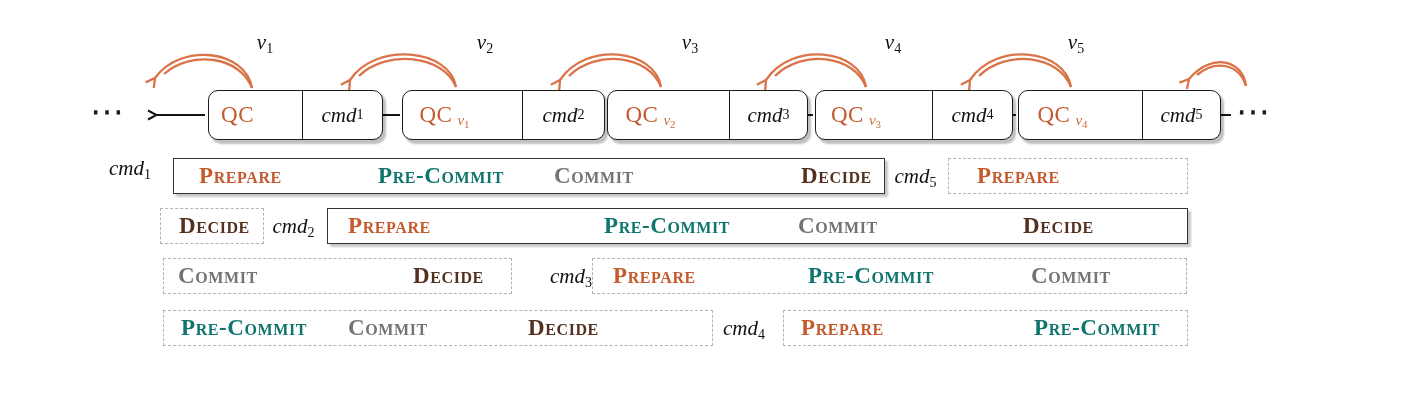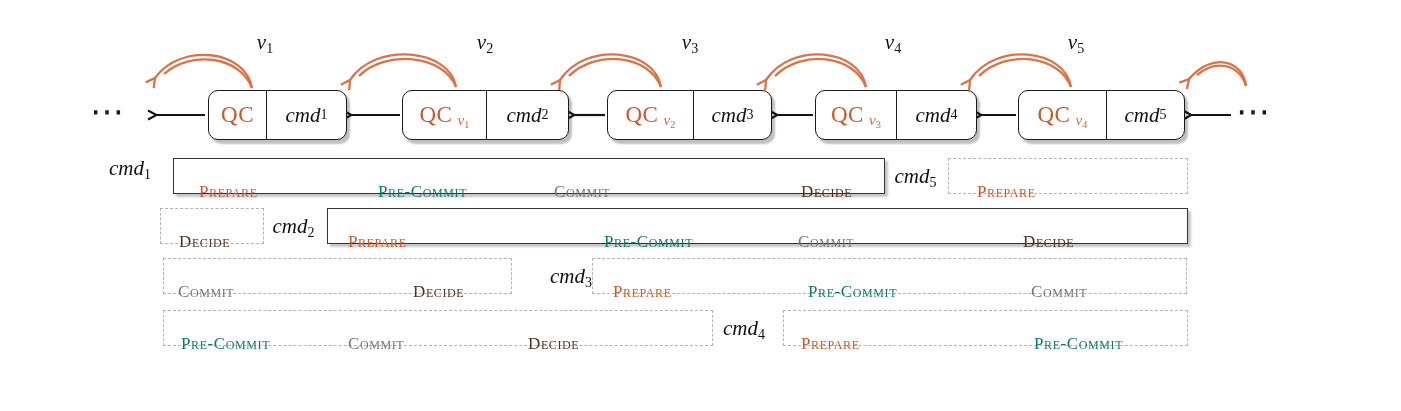--- a/index.html
+++ b/index.html
@@ -4,36 +4,36 @@
 <style>
   html,body { margin:0; padding:0; background:#ffffff; }
   .fig { position:relative; width:1401px; height:411px; background:#fff;
          font-family:"Liberation Serif", serif; overflow:hidden; }
 
   
   .arrows-svg { position:absolute; left:0; top:0; z-index:1; }
   .dots { position:absolute; top:94px; font-size:34px; line-height:36px; color:#1a1a1a; z-index:2; }
   .block { position:absolute; top:90px; height:50px; display:flex; align-items:stretch;
            background:#fff; border:1.5px solid #1b1b1b; border-radius:10px;
-           box-shadow:3px 3.5px 2px rgba(0,0,0,0.25); z-index:3; box-sizing:border-box; }
+           box-shadow:3px 3.5px 2px rgba(0,0,0,0.25); z-index:3; box-sizing:border-box;gap:36px; }
   .cell { display:flex; align-items:center; justify-content:center; box-sizing:border-box; }
   .cell.cmd { border-left:1.4px solid #1b1b1b; }
   .qc-text { font-size:23px; color:#c45a2f; letter-spacing:0.5px; }
   .qc-sub { font-size:15px; font-style:italic; color:#ce6b3b; margin-left:5px; margin-top:12px; }
   .qc-sub sub { font-size:11px; font-style:normal; vertical-align:-3px; }
   .cmd-word, .row-word, .v-letter { font-style:italic; font-size:21px; color:#111; }
   .cmd-idx, .row-idx, .v-idx { font-size:14px; font-style:normal; color:#111; vertical-align:-4px; }
   .vlabel { position:absolute; top:30px; width:44px; text-align:center; z-index:2; }
 
   
   .pbox { position:absolute; height:36px; box-sizing:border-box; background:#fff; }
   .pbox.solid { border:1.8px solid #333; box-shadow:2.5px 3px 2px rgba(0,0,0,0.22); }
   .pbox.dashed { border:1.6px dashed #b3b3b3; background:transparent; }
   .ph { position:absolute; top:50%; transform:translateY(-50%); white-space:nowrap;
-        font-weight:400; font-variant:small-caps; font-size:17px; letter-spacing:0.6px;margin-top:16px; }
+        font-weight:700; font-variant:small-caps; font-size:23px; letter-spacing:0.6px; }
   .c-pre { color:#c55a2e; }
   .c-pc  { color:#0f766e;text-align:center; }
   .c-co  { color:#737373; }
   .c-de  { color:#54301f; }
   .rowlabel { position:absolute; height:36px; line-height:36px; text-align:center; white-space:nowrap; }
 
   
   .caption { position:absolute; left:0; top:360px; width:100%; text-align:center;
              font-size:25px; color:#000; }
 </style>

